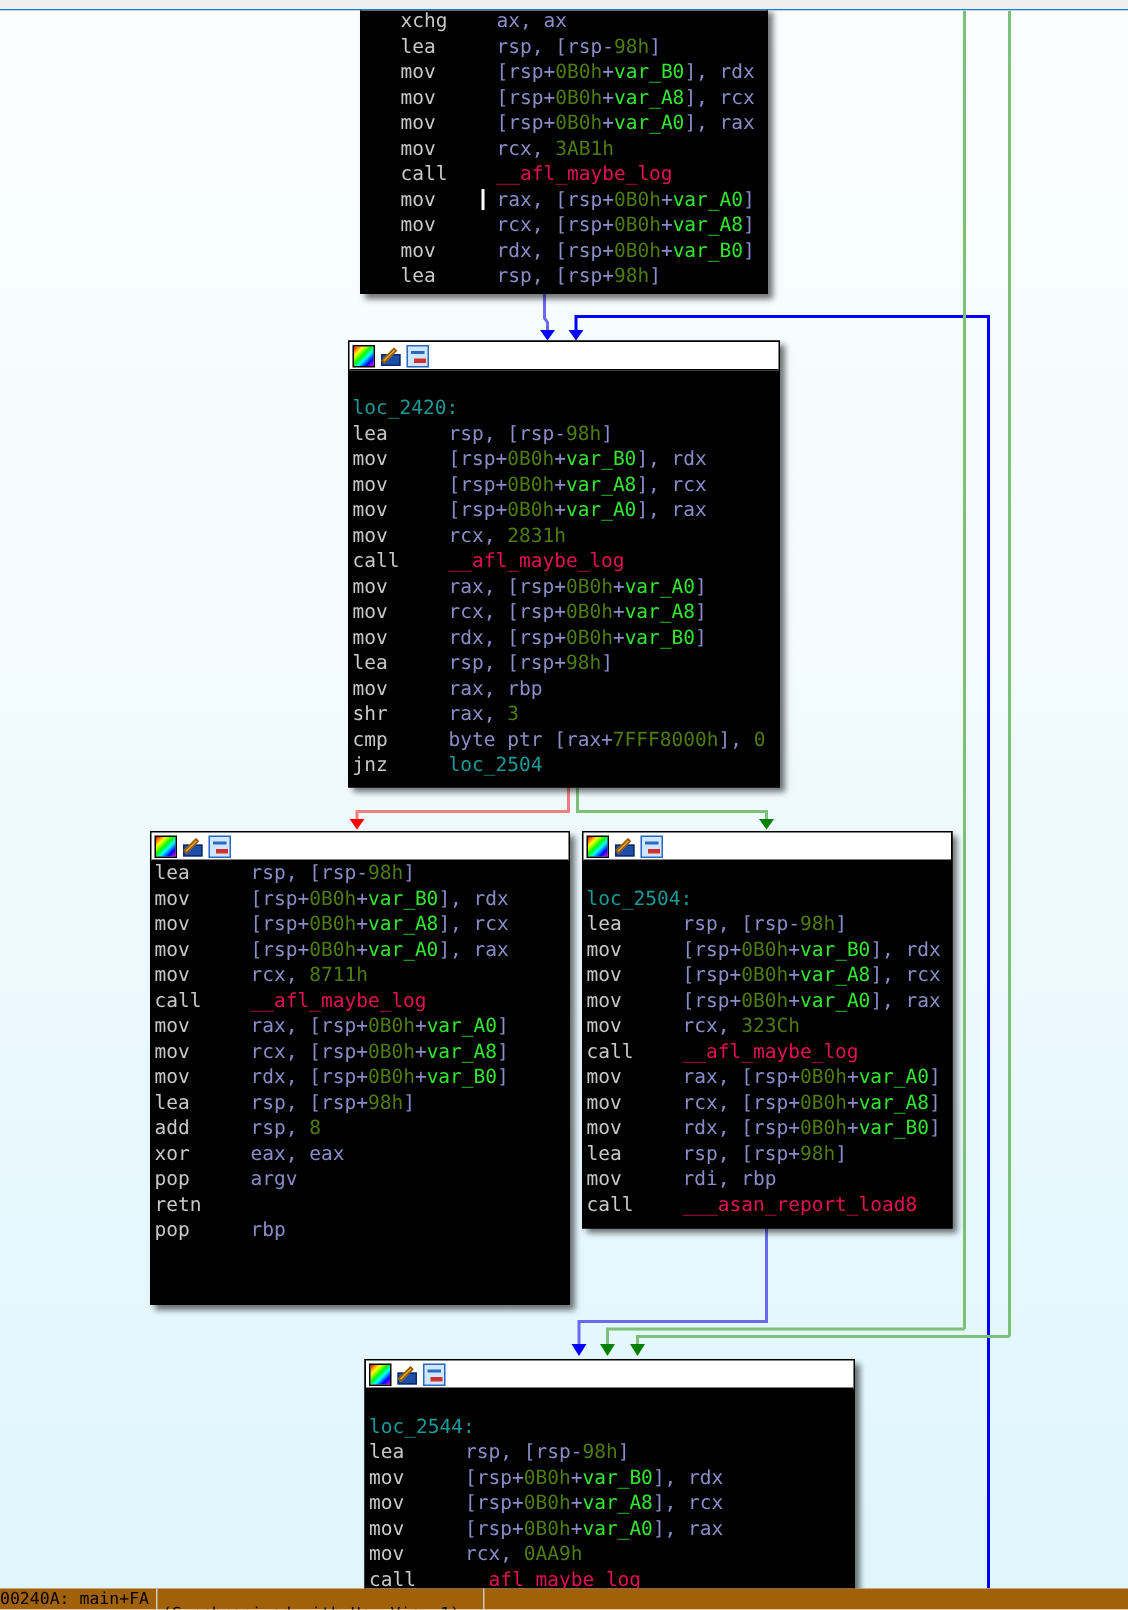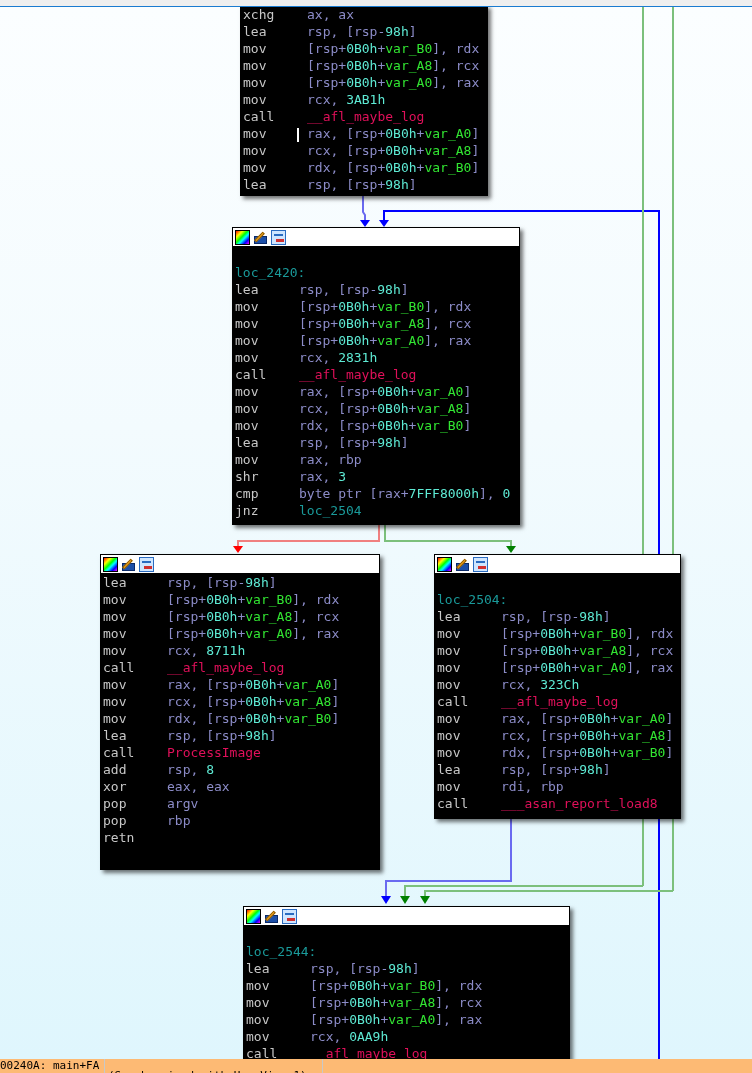--- a/index.html
+++ b/index.html
@@ -25,30 +25,30 @@
   .ico.pencil { position:relative; }
   .ico.pencil .base { position:absolute; left:1px; bottom:1px; width:13px; height:8px; background:#1c4fa8; border:1px solid #0a2a6a; box-sizing:border-box; }
   .ico.pencil .stick { position:absolute; left:5px; top:1px; width:3px; height:12px; background:#f5a623; transform:rotate(45deg); transform-origin:center; border:1px solid #8a5a00; box-sizing:border-box; }
   .ico.graph { background:#cfe6ff; border:1px solid #2a6bc0; position:relative; }
   .ico.graph::before { content:""; position:absolute; left:2px; top:3px; width:9px; height:2px; background:#2a6bc0; }
   .ico.graph::after { content:""; position:absolute; left:4px; top:8px; width:8px; height:3px; background:#d03030; }
   .lines { padding:0 0 0 2px; }
   .ln { height:17px; line-height:17px; font-size:13px; white-space:pre; color:#c8c8c8; }
   .ln .mn { display:inline-block; width:64px; color:#c8c8c8; }
   .op { color:#8c8cc8; }
-  .num { color:#5eead4;text-align:center; }
+  .num { color:#4d7c0f;text-align:center; }
   .var { color:#32e632; }
   .fn { color:#e0105a; }
   .lbl { color:#1a9a9a; }
   .cmt { color:#2a7aea; }
   .blank { height:17px; }
   .cursor { display:inline-block; width:2px; height:14px; background:#fff; vertical-align:middle; margin-left:-10px; margin-right:8px; }
   svg.edges { position:absolute; left:0; top:0; }
   .status {
-    position:absolute; left:0; top:1059px; width:752px; height:14px; background:#fdba74;
+    position:absolute; left:0; top:1059px; width:752px; height:14px; background:#a16207;
     font-family:"DejaVu Sans Mono", monospace; font-size:11px; line-height:14px; color:#000; white-space:pre;
   }
   .status .seg1 { position:absolute; left:0; top:0; padding-left:0; }
   .status .sep { position:absolute; top:0; width:1px; height:14px; background:#c8c8c8; }
 </style>
 </head>
 <body>
 
 <div class="topbar"></div>
 
@@ -72,21 +72,21 @@
     <polyline points="379,517 379,534 238,534 238,540" fill="none" stroke="#f08080" stroke-width="2"></polyline>
     <polygon points="233,539 243,539 238,546" fill="#ff0000"></polygon>
 
     <polyline points="385,517 385,534 511,534 511,540" fill="none" stroke="#7cc07c" stroke-width="2"></polyline>
     <polygon points="506,539 516,539 511,546" fill="#008000"></polygon>
 
     <polyline points="511,810 511,874 386,874 386,889" fill="none" stroke="#6a6af0" stroke-width="2"></polyline>
     <polygon points="381,889 391,889 386,897" fill="#0000ff"></polygon>
   </svg>
 
-  <div class="block" style="left:240px; top:-2px; width:246px; height:189px;">
+  <div class="block" style="left:240px; top:-2px; width:246px; height:189px;padding-left:24px;">
     <div class="lines" id="b0">
         <div class="ln"><span class="mn">xchg</span><span class="op">ax, ax</span></div>
         <div class="ln"><span class="mn">lea</span><span class="op">rsp, [rsp-<span class="num">98h</span>]</span></div>
         <div class="ln"><span class="mn">mov</span><span class="op">[rsp+<span class="num">0B0h</span>+<span class="var">var_B0</span>], rdx</span></div>
         <div class="ln"><span class="mn">mov</span><span class="op">[rsp+<span class="num">0B0h</span>+<span class="var">var_A8</span>], rcx</span></div>
         <div class="ln"><span class="mn">mov</span><span class="op">[rsp+<span class="num">0B0h</span>+<span class="var">var_A0</span>], rax</span></div>
         <div class="ln"><span class="mn">mov</span><span class="op">rcx, <span class="num">3AB1h</span></span></div>
         <div class="ln"><span class="mn">call</span><span class="op"><span class="fn">__afl_maybe_log</span></span></div>
         <div class="ln"><span class="mn">mov</span><span class="cursor"></span><span class="op">rax, [rsp+<span class="num">0B0h</span>+<span class="var">var_A0</span>]</span></div>
         <div class="ln"><span class="mn">mov</span><span class="op">rcx, [rsp+<span class="num">0B0h</span>+<span class="var">var_A8</span>]</span></div>
@@ -137,30 +137,29 @@
         <div class="ln"><span class="mn">lea</span><span class="op">rsp, [rsp-<span class="num">98h</span>]</span></div>
         <div class="ln"><span class="mn">mov</span><span class="op">[rsp+<span class="num">0B0h</span>+<span class="var">var_B0</span>], rdx</span></div>
         <div class="ln"><span class="mn">mov</span><span class="op">[rsp+<span class="num">0B0h</span>+<span class="var">var_A8</span>], rcx</span></div>
         <div class="ln"><span class="mn">mov</span><span class="op">[rsp+<span class="num">0B0h</span>+<span class="var">var_A0</span>], rax</span></div>
         <div class="ln"><span class="mn">mov</span><span class="op">rcx, <span class="num">8711h</span></span></div>
         <div class="ln"><span class="mn">call</span><span class="op"><span class="fn">__afl_maybe_log</span></span></div>
         <div class="ln"><span class="mn">mov</span><span class="op">rax, [rsp+<span class="num">0B0h</span>+<span class="var">var_A0</span>]</span></div>
         <div class="ln"><span class="mn">mov</span><span class="op">rcx, [rsp+<span class="num">0B0h</span>+<span class="var">var_A8</span>]</span></div>
         <div class="ln"><span class="mn">mov</span><span class="op">rdx, [rsp+<span class="num">0B0h</span>+<span class="var">var_B0</span>]</span></div>
         <div class="ln"><span class="mn">lea</span><span class="op">rsp, [rsp+<span class="num">98h</span>]</span></div>
-        <div class="ln"><span class="mn">call</span><span class="op"><span class="fn">ProcessImage</span></span></div>
         <div class="ln"><span class="mn">add</span><span class="op">rsp, <span class="num">8</span></span></div>
         <div class="ln"><span class="mn">xor</span><span class="op">eax, eax</span></div>
         <div class="ln"><span class="mn">pop</span><span class="op">argv</span></div>
+        <div class="ln"><span class="mn">retn</span><span class="op"></span></div>
         <div class="ln"><span class="mn">pop</span><span class="op">rbp</span></div>
-        <div class="ln"><span class="mn">retn</span><span class="op"></span></div>
-      </div>
-  </div>
-
-  <div class="block" style="left:388px; top:547px; width:245px; height:263px;margin-left:46px;">
+      </div>
+  </div>
+
+  <div class="block" style="left:388px; top:547px; width:245px; height:263px;">
     <div class="hdr">
       <span class="ico color"></span>
       <span class="ico pencil">
           <span class="base"></span>
           <span class="stick"></span>
         </span>
       <span class="ico graph"></span>
     </div>
     <div class="lines" id="b3">
         <div class="blank"></div>

